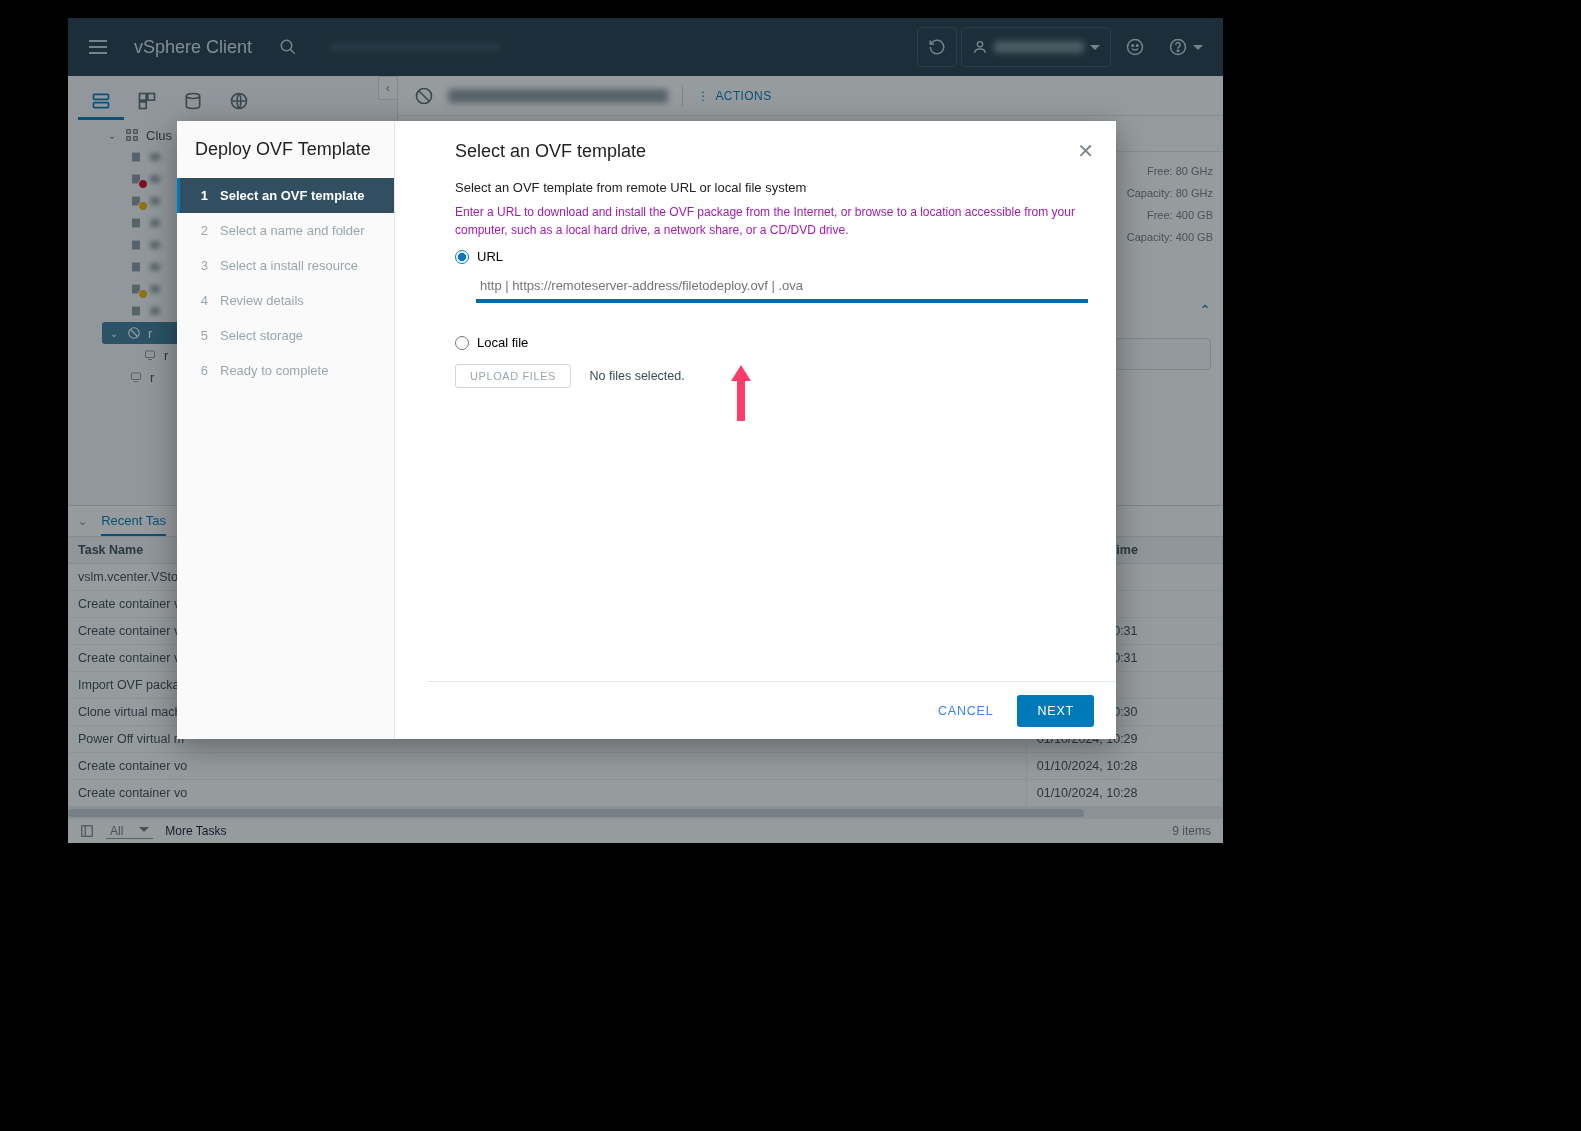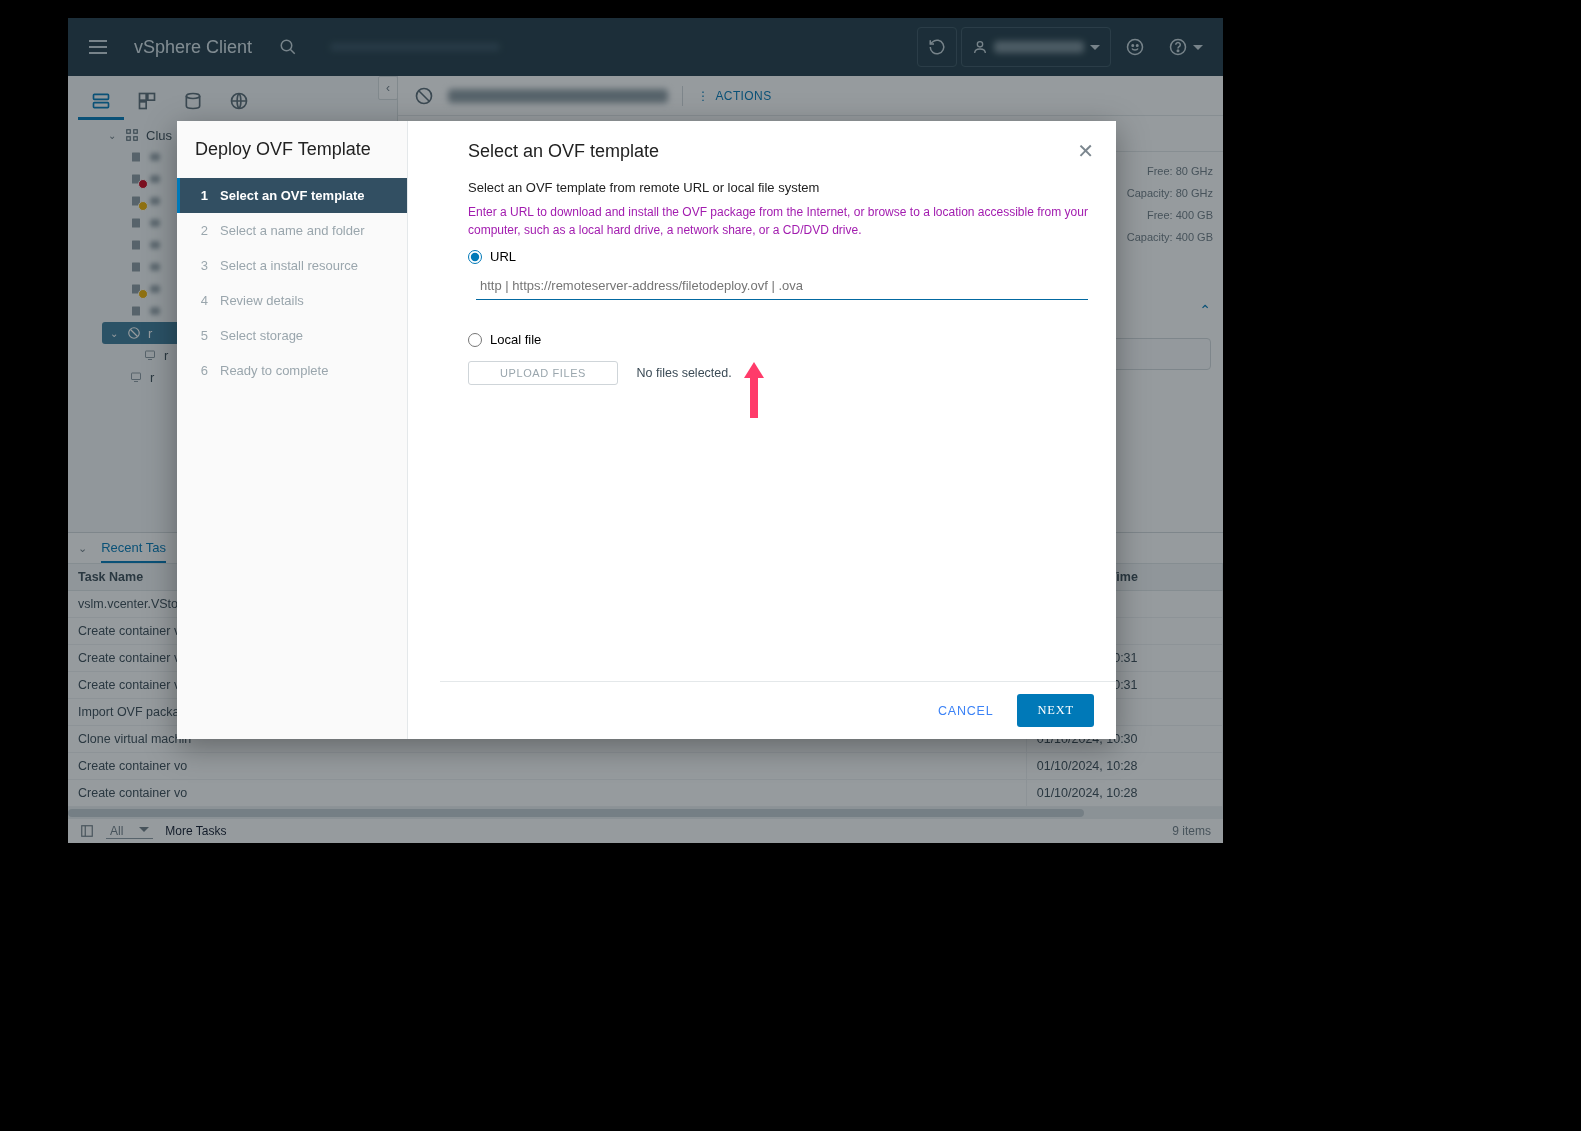--- a/index.html
+++ b/index.html
@@ -147,27 +147,27 @@
 
   .wizard-main { flex:1; display:flex; flex-direction:column; }
   .wizard-body { flex:1; padding: 20px 28px; position:relative; }
   .wizard-body h3 { font-size:18px; font-weight:500; color:#222; margin-bottom:18px; }
   .wizard-body .close { position:absolute; top:18px; right:22px; font-size:20px; color:#7b868e; cursor:pointer; font-weight:300; }
   .wizard-body p.st { font-size:13px; color:#222; margin-bottom:8px; }
   .wizard-body p.desc { font-size:12px; color:#a21caf; line-height:1.5; margin-bottom:10px; }
   .radio-row { display:flex; align-items:center; gap:8px; font-size:13px; margin-bottom:8px; }
   .radio-row input[type=radio] { width:14px; height:14px; accent-color:#0079b8; }
   .url-input {
-    margin-left:8px; width:612px;
-    border:none; border-bottom:1px solid #0369a1;
+    margin-left:21px; width:612px;
+    border:none; border-bottom:4px solid #0369a1;
     padding:6px 4px; font-size:13px; color:#0f172a;
     outline:none; background:transparent;
   }
   .upload-btn {
-    display:inline-block; padding:5px 31px; font-size:11px; letter-spacing:.6px;
+    display:inline-block; padding:5px 14px; font-size:11px; letter-spacing:.6px;
     color:#9aa6ad; border:1px solid #cfd5d9; background:#fff; border-radius:3px;
     cursor:not-allowed;
   }
   .nofiles { font-size:12.5px; color:#3b4b56; margin-left:14px; }
 
   .arrow-annot {
     position:absolute; left:274px; top:62px;
     color:#ff3b6a; pointer-events:none;
   }
 
@@ -177,21 +177,20 @@
     gap:14px; padding:0 22px;
   }
   .btn-cancel {
     background:transparent; border:none; color:#3b82f6;
     font-size:12.5px; letter-spacing:.8px; padding:8px 10px; cursor:pointer;
   }
   .btn-next {
     background:#0079b8; color:#fff; border:none;
     font-size:12.5px; letter-spacing:.8px; padding:9px 20px; cursor:pointer;
     border-radius:3px;
-    font-family:Liberation Serif, serif;
   }
 
   svg { display:block; }
 </style>
 </head>
 <body>
 
 <div class="app">
 
   <div class="topbar">
@@ -457,20 +456,24 @@
             <td>Create container vo</td>
             <td>01/10/2024, 10:31</td>
           </tr>
           <tr>
             <td>Import OVF packag</td>
             <td></td>
           </tr>
           <tr>
             <td>Clone virtual machin</td>
             <td>01/10/2024, 10:30</td>
+          </tr>
+          <tr>
+            <td>Power Off virtual m</td>
+            <td>01/10/2024, 10:29</td>
           </tr>
           <tr>
             <td>Create container vo</td>
             <td>01/10/2024, 10:28</td>
           </tr>
           <tr>
             <td>Create container vo</td>
             <td>01/10/2024, 10:28</td>
           </tr>
         </tbody>

